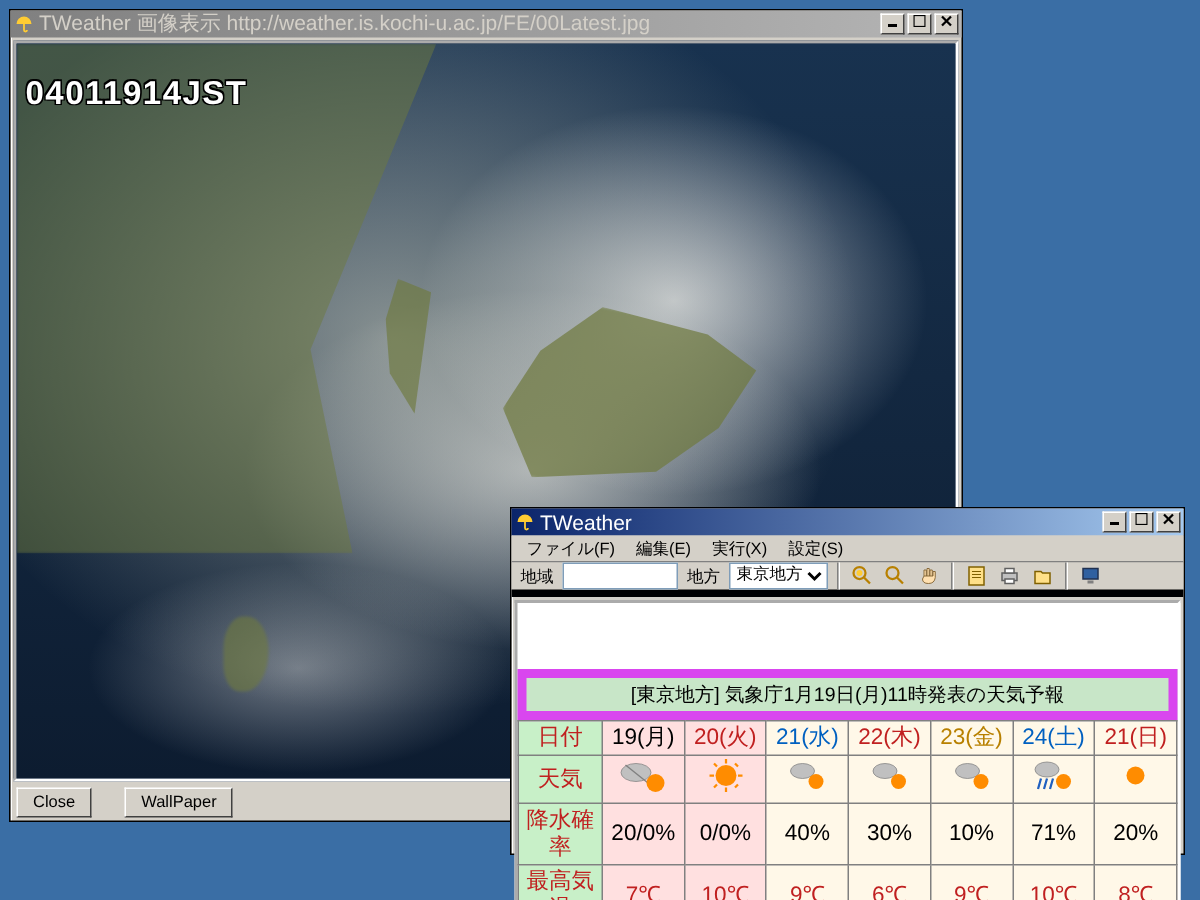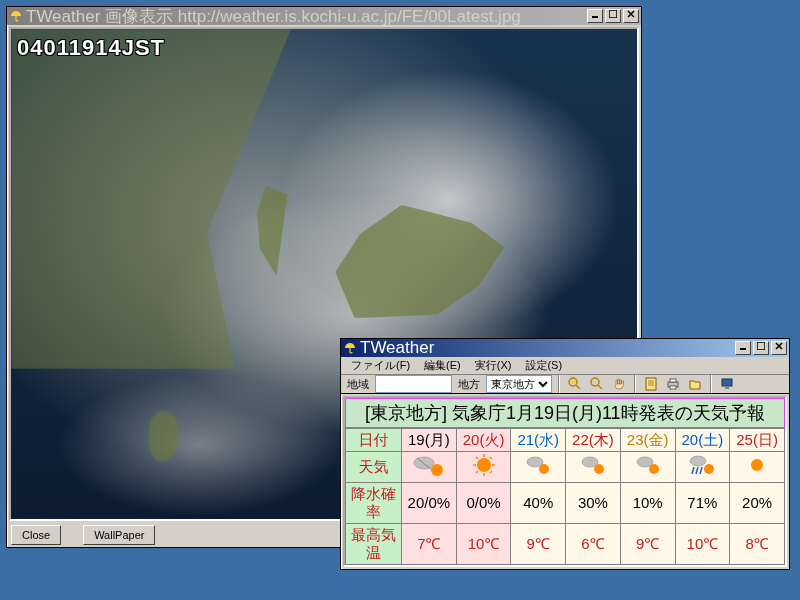--- a/index.html
+++ b/index.html
@@ -21,21 +21,21 @@
   box-shadow: inset 1px 1px 0 #fff;
   display: flex;
   flex-direction: column;
 }
 .titlebar {
   height: 18px;
   display: flex;
   align-items: center;
   padding: 1px 2px;
   color: #fff;
-  font-size: 17px;
+  font-size: 14px;
 }
 .titlebar.active {
   background: linear-gradient(to right, #0a246a, #a6caf0);
 }
 .titlebar.inactive {
   background: linear-gradient(to right, #808080, #b5b5b5);
   color: #d4d0c8;
 }
 .titlebar .t-icon { width: 14px; height: 14px; margin-right: 3px; display: flex; align-items:center; justify-content:center; }
 .titlebar .t-text { flex: 1; white-space: nowrap; overflow: hidden; text-overflow: ellipsis; }
@@ -77,21 +77,21 @@
 .sat-land {
   position: absolute;
   background: #8a8a4a;
   filter: blur(1px);
 }
 .japan-main { left: 52%; top: 37%; width: 180px; height: 120px; clip-path: polygon(30% 0,70% 5%,90% 20%,80% 55%,60% 85%,15% 100%,0 65%,10% 30%); transform: rotate(10deg); background: #6f7a3e; opacity:.7;}
 .korea { left: 38%; top: 32%; width: 55px; height: 90px; clip-path: polygon(30% 0,70% 10%,60% 55%,50% 100%,20% 70%,15% 30%); background:#6f7a3e; opacity:.65;}
 .china { left: 0; top: 0; width: 280px; height: 340px; clip-path: polygon(0 0,100% 0,70% 60%,80% 100%,0 100%); background:#6f7a3e; opacity:.5;}
 .taiwan { left: 22%; top: 78%; width: 30px; height: 50px; border-radius: 48% 52% 60% 40%; background:#6f7a3e; opacity:.6;}
 .sat-timestamp {
-  position: absolute; left: 6px; top: 6px;
+  position: absolute; left: 6px; top: 20px;
   font-family: "Arial Black", sans-serif;
   font-size: 22px; font-weight: 900;
   color: #fff; text-shadow: 1px 1px 0 #000, -1px -1px 0 #000, 1px -1px 0 #000, -1px 1px 0 #000;
   letter-spacing: 1px;
 }
 .img-bottombar {
   height: 24px;
   display: flex; align-items: center; padding: 0 4px; gap: 22px;
 }
 .btn {
@@ -99,40 +99,41 @@
   background: #d4d0c8;
   border: 1px solid #fff;
   border-right-color: #404040; border-bottom-color: #404040;
   font-size: 11px;
 }
 
 
 #win-forecast { left: 340px; top: 338px; width: 450px; height: 232px; }
 .menubar { height: 18px; display: flex; align-items: center; padding: 1px 4px; gap: 2px; background:#d4d0c8; border-bottom: 1px solid #808080;}
 .menuitem { padding: 1px 6px; text-align: right; }
-.toolbar { height: 24px; display: flex; align-items: center; padding: 0 4px; gap: 4px; background:#d4d0c8; border-bottom:1px solid #000000;}
+.toolbar { height: 24px; display: flex; align-items: center; padding: 0 4px; gap: 4px; background:#d4d0c8; border-bottom:5px solid #000000;}
 .toolbar .lbl { padding: 0 2px; }
 select.combo {
-  height: 18px; font-size: 11px; font-family: Liberation Sans, sans-serif;
+  height: 18px; font-size: 11px; font-family: Liberation Mono, monospace;
   background: #fff; border: 1px solid #7f9db9;
 }
 .combo-hl { background: #0a246a; color: #fff; }
 .tb-sep { width: 2px; height: 18px; border-left: 1px solid #808080; border-right: 1px solid #fff; margin: 0 2px; }
 .tb-icon { width: 18px; height: 18px; display: flex; align-items: center; justify-content: center; }
 .tb-icon svg { display: block; }
 
 .forecast-area {
   flex: 1; margin: 2px; border: 2px inset #fff; background: #fff;
   display: flex; flex-direction: column;
 }
 .fc-title {
   background: #c8e6c8;
-  border: 1px solid #d946ef;
+  border: 6px solid #d946ef;
   text-align: center; padding: 2px 0;
-  font-size: 18px;
+  font-size: 13px;
+  margin-top: 44px;
 }
 .fc-table { border-collapse: collapse; width: 100%; table-layout: fixed; font-size: 15px; }
 .fc-table th, .fc-table td { border: 1px solid #808080; text-align: center; padding: 2px 0; line-height:1.2; }
 .fc-table th.rowhdr { background: #c8f0c8; color: #c02020; font-weight: normal; width: 56px; }
 .fc-table td { background: #fff8e8; margin-left: 36px; }
 .fc-table .col-today { background: #ffe0e0; }
 .fc-table .dow-mon { color: #000; }
 .fc-table .dow-tue { color: #c02020; }
 .fc-table .dow-wed { color: #0060c0; }
 .fc-table .dow-thu { color: #c02020; }
@@ -293,22 +294,22 @@
     <div class="fc-title">[東京地方] 気象庁1月19日(月)11時発表の天気予報</div>
     <table class="fc-table">
       <tbody>
           <tr>
         <th class="rowhdr">日付</th>
         <td class="col-today dow-mon">19(月)</td>
         <td class="col-today dow-tue">20(火)</td>
         <td class="dow-wed">21(水)</td>
         <td class="dow-thu">22(木)</td>
         <td class="dow-fri">23(金)</td>
-        <td class="dow-sat">20(土)</td>
-        <td class="dow-sun">25(日)</td>
+        <td class="dow-sat">24(土)</td>
+        <td class="dow-sun">21(日)</td>
       </tr>
       <tr class="icons">
         <th class="rowhdr">天気</th>
         <td class="col-today"><span class="wicon"><svg width="40" height="26">
                   <ellipse cx="15" cy="11" rx="10" ry="6" class="cloud"></ellipse>
                   <path d="M8 6 L28 22" stroke="#808080"></path>
                   <circle cx="28" cy="18" r="6" class="sun"></circle>
                 </svg></span></td>
         <td class="col-today"><span class="wicon"><svg width="30" height="26">
                   <circle cx="15" cy="13" r="7" class="sun"></circle>

